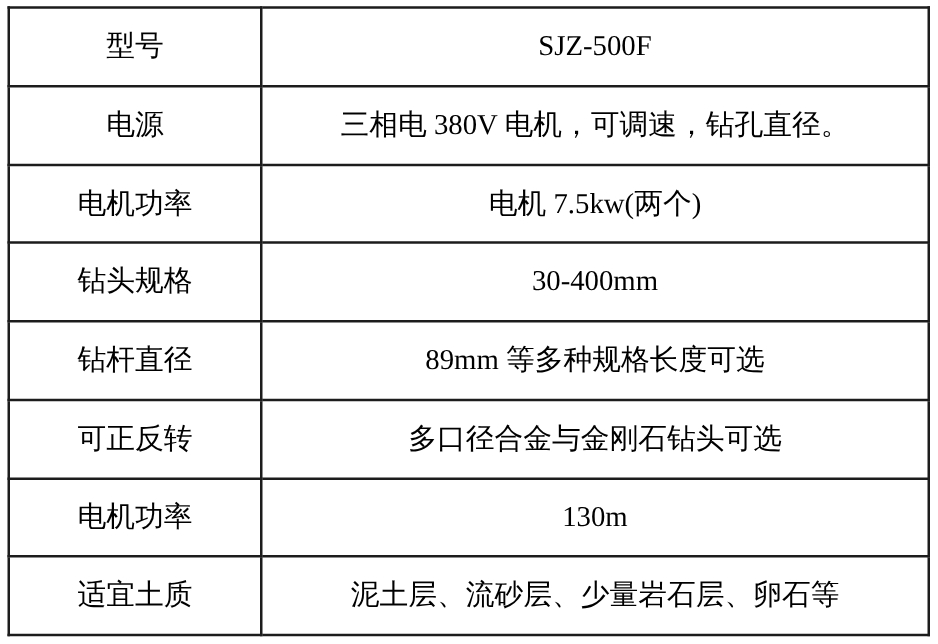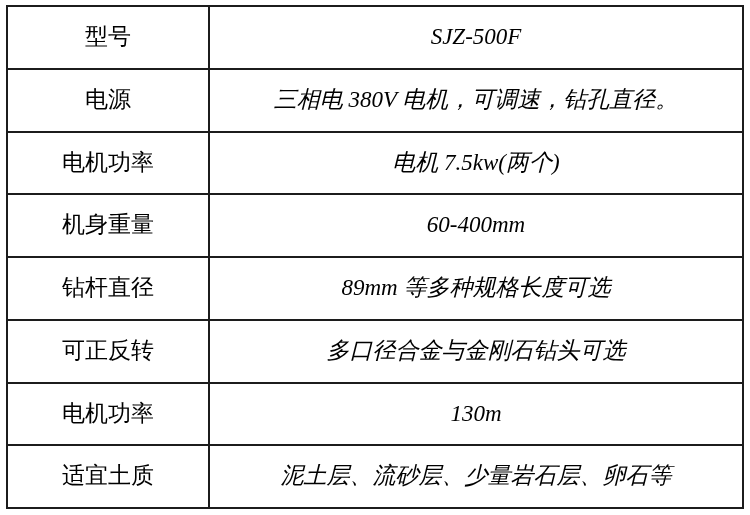--- a/index.html
+++ b/index.html
@@ -36,21 +36,20 @@
     color: #000000;
     padding: 0 6px;
     white-space: nowrap;
     overflow: hidden;
   }
   table.spec-table td.label-cell {
     width: 188px;
   }
   table.spec-table td.value-cell {
     width: auto;
-    font-style: italic;
   }
 </style>
 </head>
 <body>
 
 <div class="page">
   <table class="spec-table">
     <tbody id="spec-body">
         <tr>
           <td class="label-cell">型号</td>
@@ -58,22 +57,22 @@
         </tr>
         <tr>
           <td class="label-cell">电源</td>
           <td class="value-cell">三相电 380V 电机，可调速，钻孔直径。</td>
         </tr>
         <tr>
           <td class="label-cell">电机功率</td>
           <td class="value-cell">电机 7.5kw(两个)</td>
         </tr>
         <tr>
-          <td class="label-cell">机身重量</td>
-          <td class="value-cell">60-400mm</td>
+          <td class="label-cell">钻头规格</td>
+          <td class="value-cell">30-400mm</td>
         </tr>
         <tr>
           <td class="label-cell">钻杆直径</td>
           <td class="value-cell">89mm 等多种规格长度可选</td>
         </tr>
         <tr>
           <td class="label-cell">可正反转</td>
           <td class="value-cell">多口径合金与金刚石钻头可选</td>
         </tr>
         <tr>

